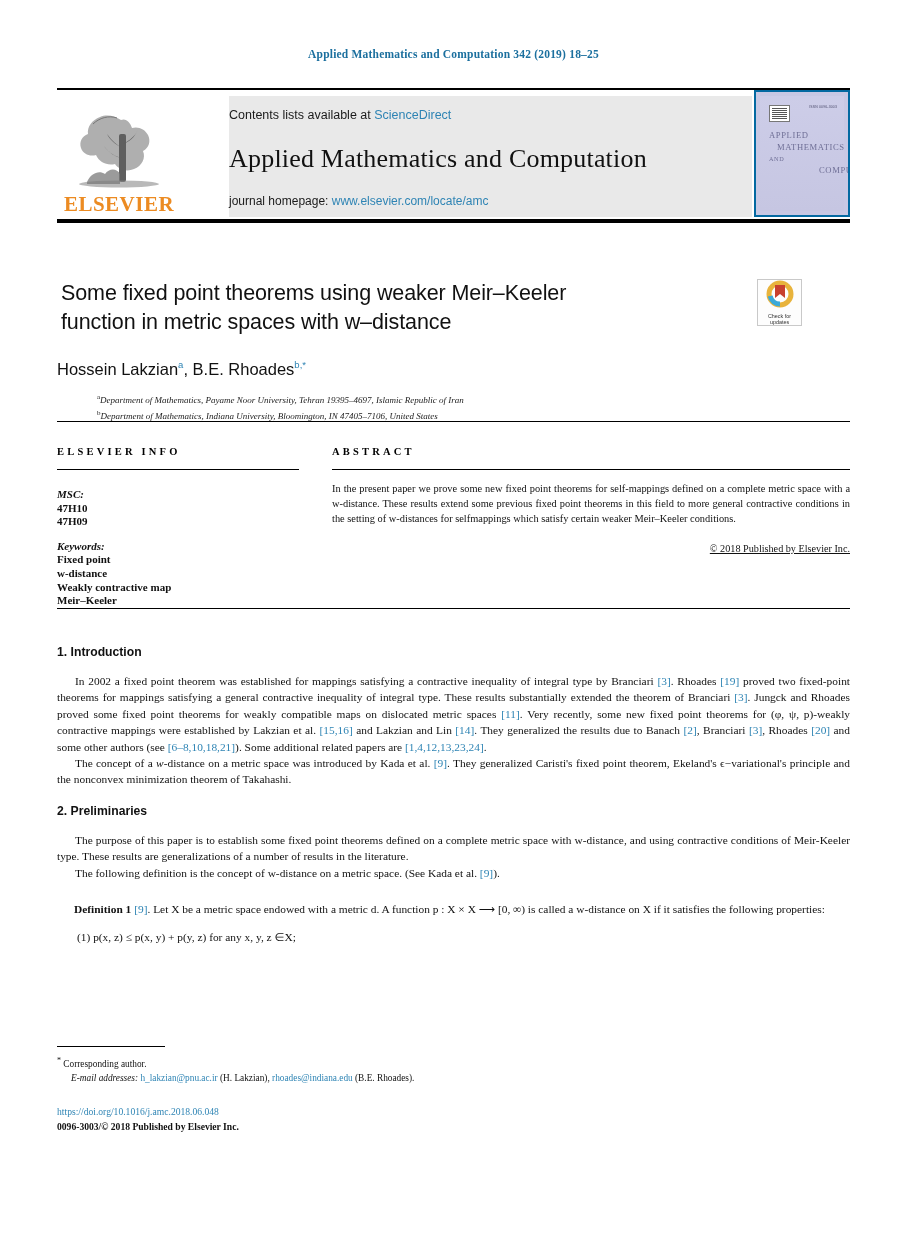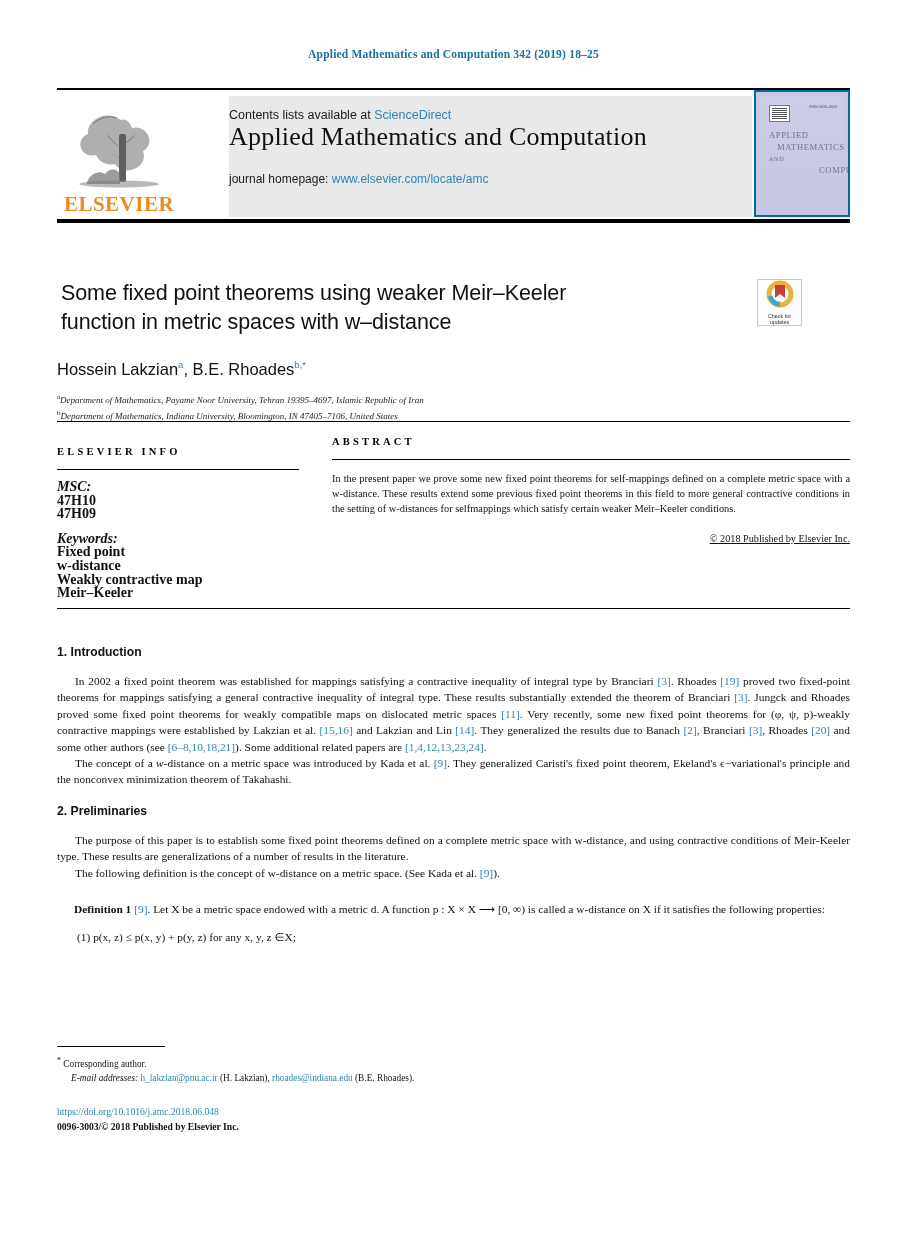--- a/index.html
+++ b/index.html
@@ -79,21 +79,21 @@
   .banner-contents {
     margin-top: 12px;
     font-family: "Liberation Sans", sans-serif;
     font-size: 12.5px;
     color: #1a1a1a;
   }
   .banner-contents .sd {
     color: #2e84b4;
   }
   .banner-journal {
-    margin-top: 0;
+    margin-top: 22px;
     font-family: "Liberation Serif", serif;
     font-size: 26px;
     color: #111;
     letter-spacing: .2px;
   }
   .banner-homepage {
     margin-top: 20px;
     font-family: "Liberation Sans", sans-serif;
     font-size: 12px;
     color: #1a1a1a;
@@ -180,20 +180,21 @@
     color: #2e84b4;
     vertical-align: super;
   }
   .affils {
     margin-top: 12px;
     font-family: "Liberation Serif", serif;
     font-style: italic;
     font-size: 9px;
     line-height: 13px;
     color: #222;
+    margin-left: 40px;
   }
   .affils sup {
     font-style: normal;
     font-size: 7px;
     vertical-align: super;
   }
   .crossmark {
     position: absolute;
     left: 757px; top: 279px;
     width: 45px;
@@ -220,39 +221,39 @@
   }
 
   
   .info-col {
     position: absolute;
     left: 57px; top: 446px;
     width: 242px;
   }
   .abs-col {
     position: absolute;
-    left: 332px; top: 436px;
+    left: 332px; top: 446px;
     width: 518px;
   }
   .sec-head {
     font-family: "Liberation Serif", serif;
     font-weight: bold;
     font-size: 10.5px;
     letter-spacing: 3.2px;
     color: #000;
   }
   .thin-rule {
     height: 1px;
     background: #000;
     margin-top: 12px;
   }
   .info-body {
-    margin-top: 10px;
-    font-family: "Liberation Serif", serif;
-    font-size: 14px;
+    margin-top: 18px;
+    font-family: "Liberation Serif", serif;
+    font-size: 11px;
     line-height: 13.6px;
     color: #111;
   }
   .info-body .lbl {
     font-style: italic;
     font-weight: bold;
   }
   .info-body .val { font-weight: bold; }
   .info-gap { height: 11px; }
   .abstract-body {

